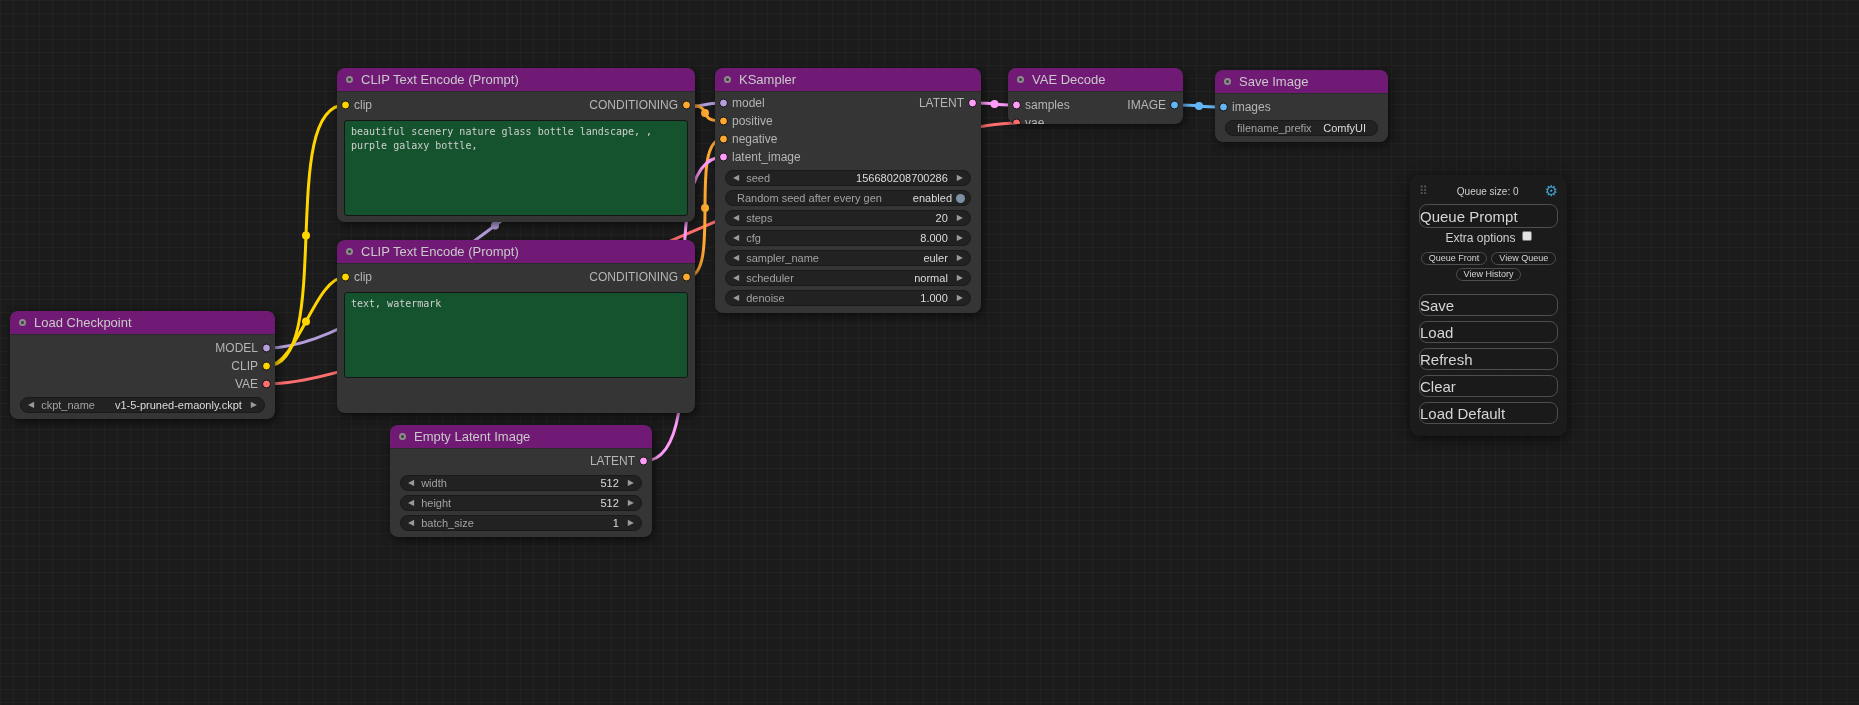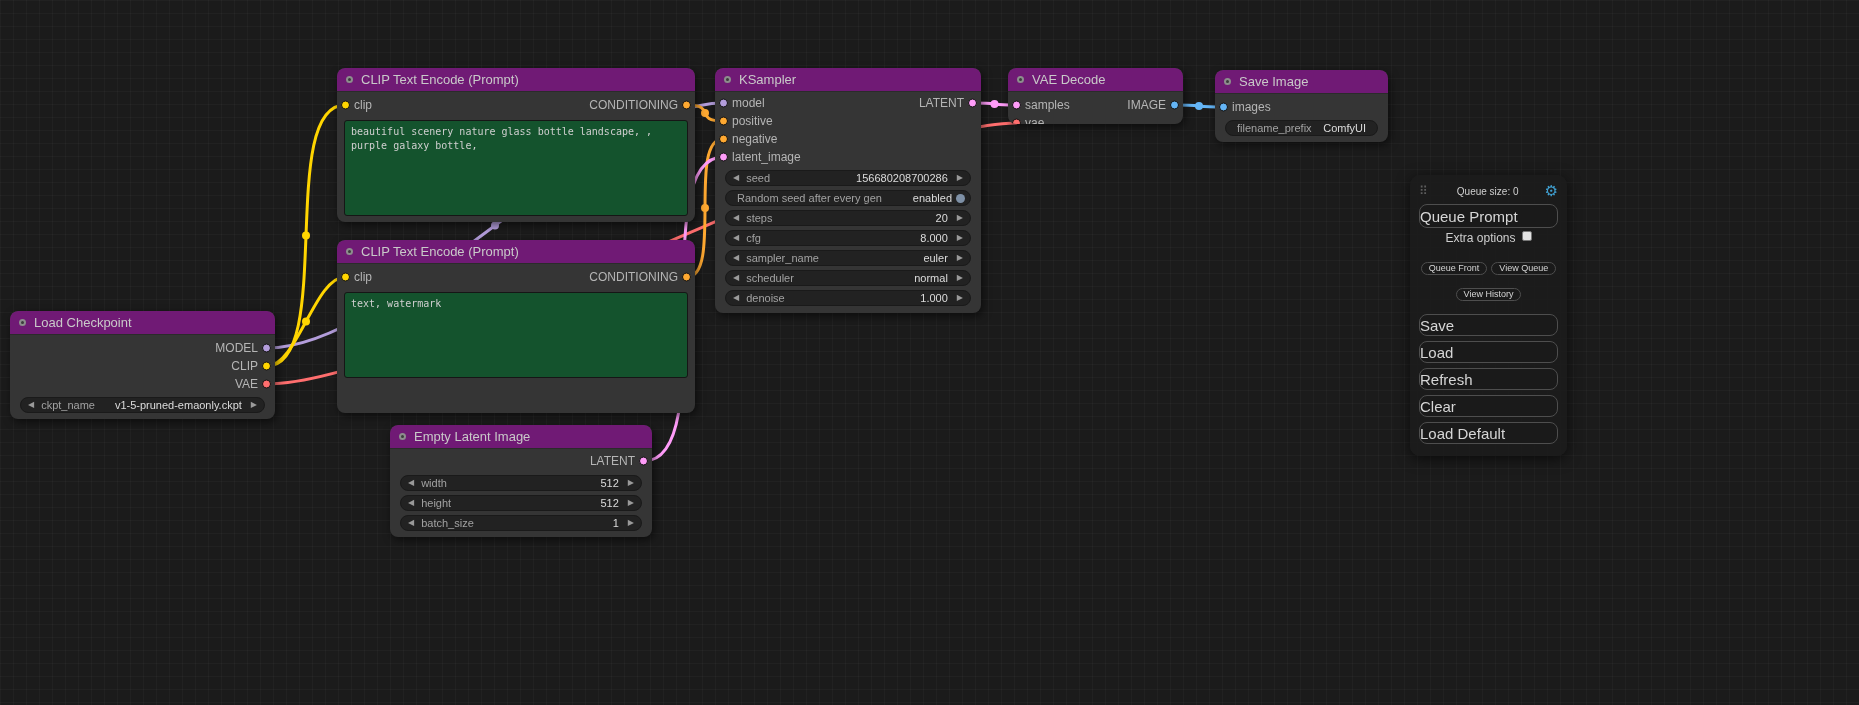--- a/index.html
+++ b/index.html
@@ -52,21 +52,21 @@
   .menu-header{display:flex;align-items:center;height:20px;}
   .drag-handle{color:#5d5d5d;font-size:12px;margin-right:3px;cursor:grab;}
   .queue-size{flex:1;text-align:center;font-size:10px;color:#cfcfcf;}
   .gear{color:#3f9fd0;font-size:15px;cursor:pointer;}
   .btn{background:#1a1a1a;border:1px solid #4e4e4e;border-radius:8px;color:#d6d6d6;
     text-align:left;cursor:pointer;font-family:"Liberation Sans",sans-serif;display:block;width:100%;}
   .btn.primary{font-size:15px;height:24px;margin-top:3px;}
   .extra{display:flex;align-items:flex-start;justify-content:center;gap:6px;height:18px;
     font-size:12px;color:#cfcfcf;margin-top:3px;}
   .checkbox{width:10px;height:10px;background:#e3e3e3;border:1px solid #777;border-radius:2px;cursor:pointer;}
-  .small-row{display:flex;gap:4px;justify-content:center;margin-top:13px;}
+  .small-row{display:flex;gap:4px;justify-content:center;margin-top:3px;}
   .btn.small{font-size:9px;height:13px;line-height:11px;padding:0 7px;border-radius:7px;width:auto;}
   .btn.big{font-size:15px;height:22px;margin-top:5px;}
   .btn.big.gap{margin-top:13px;}
 </style>
 </head>
 <body>
 
 <svg id="wires" width="1859" height="705" viewBox="0 0 1859 705">
     <path d="M 267 348 C 396.41237382878035 348, 593.5876261712197 103, 723 103" stroke="#B39DDB" stroke-width="3" fill="none" stroke-linecap="round"></path>
     <circle cx="495" cy="225.5" r="4" fill="#B39DDB"></circle>

